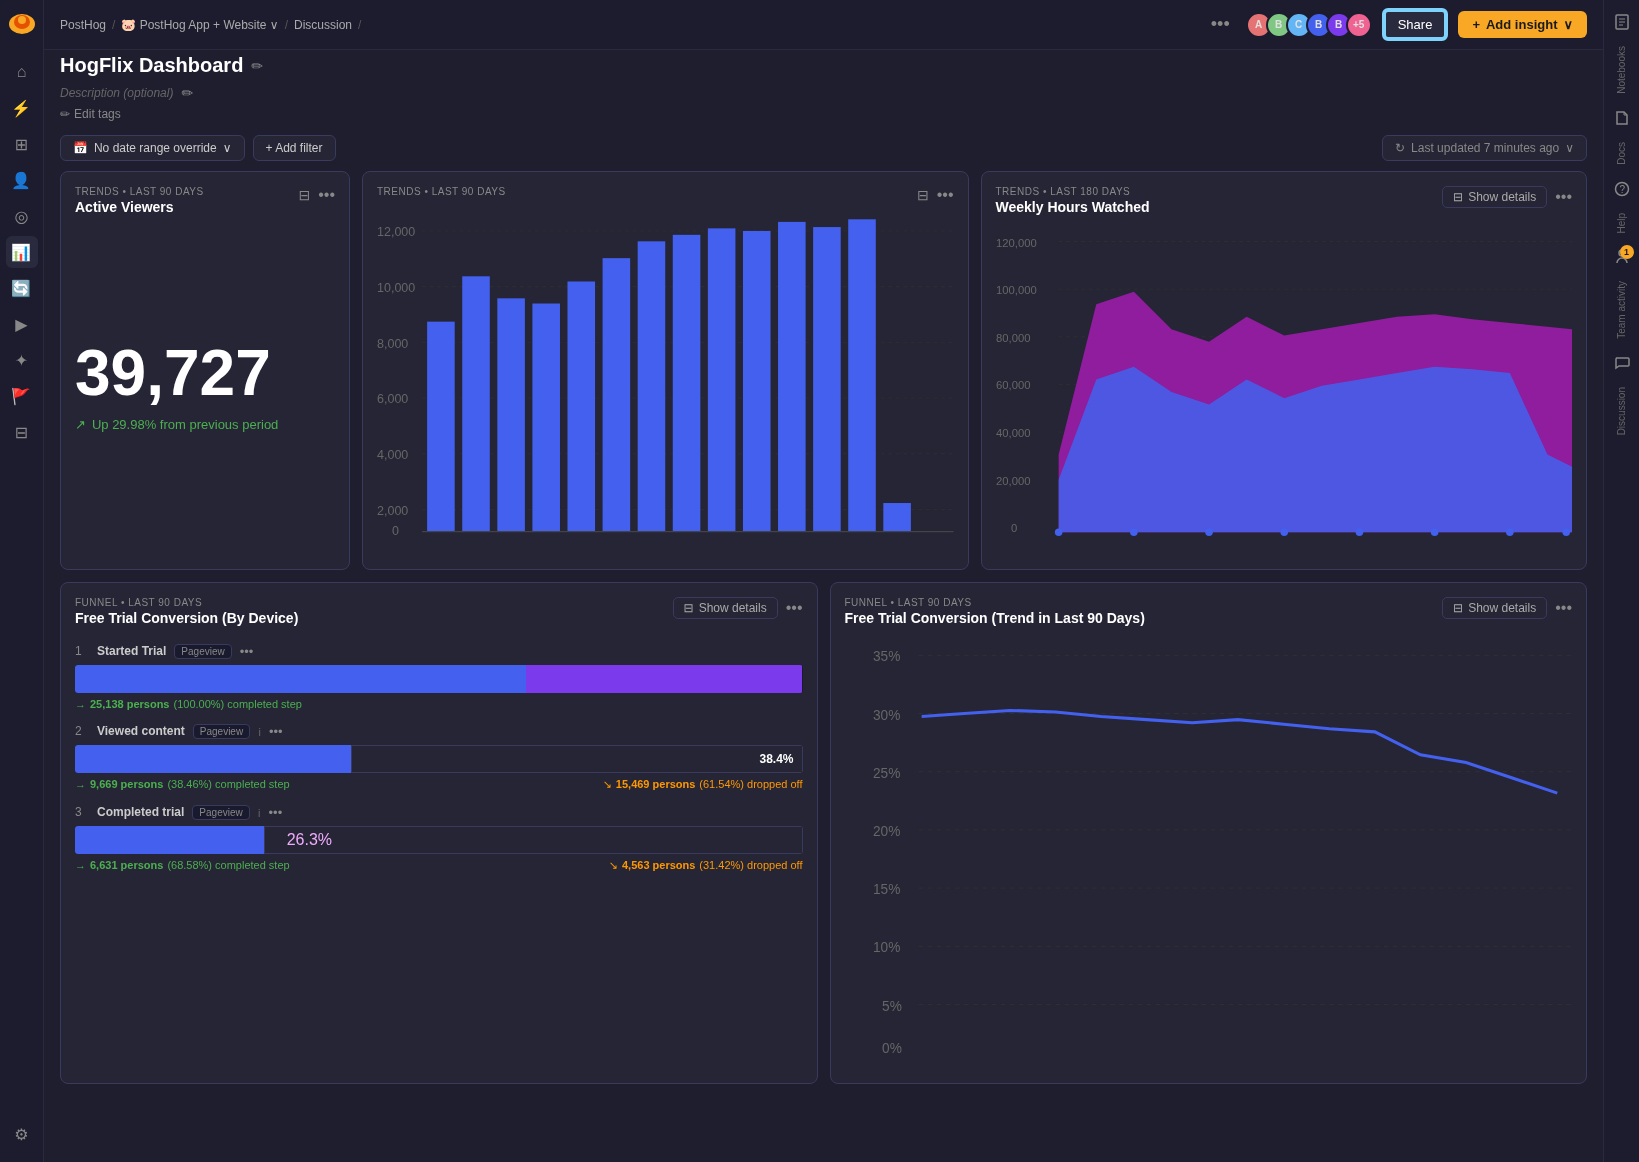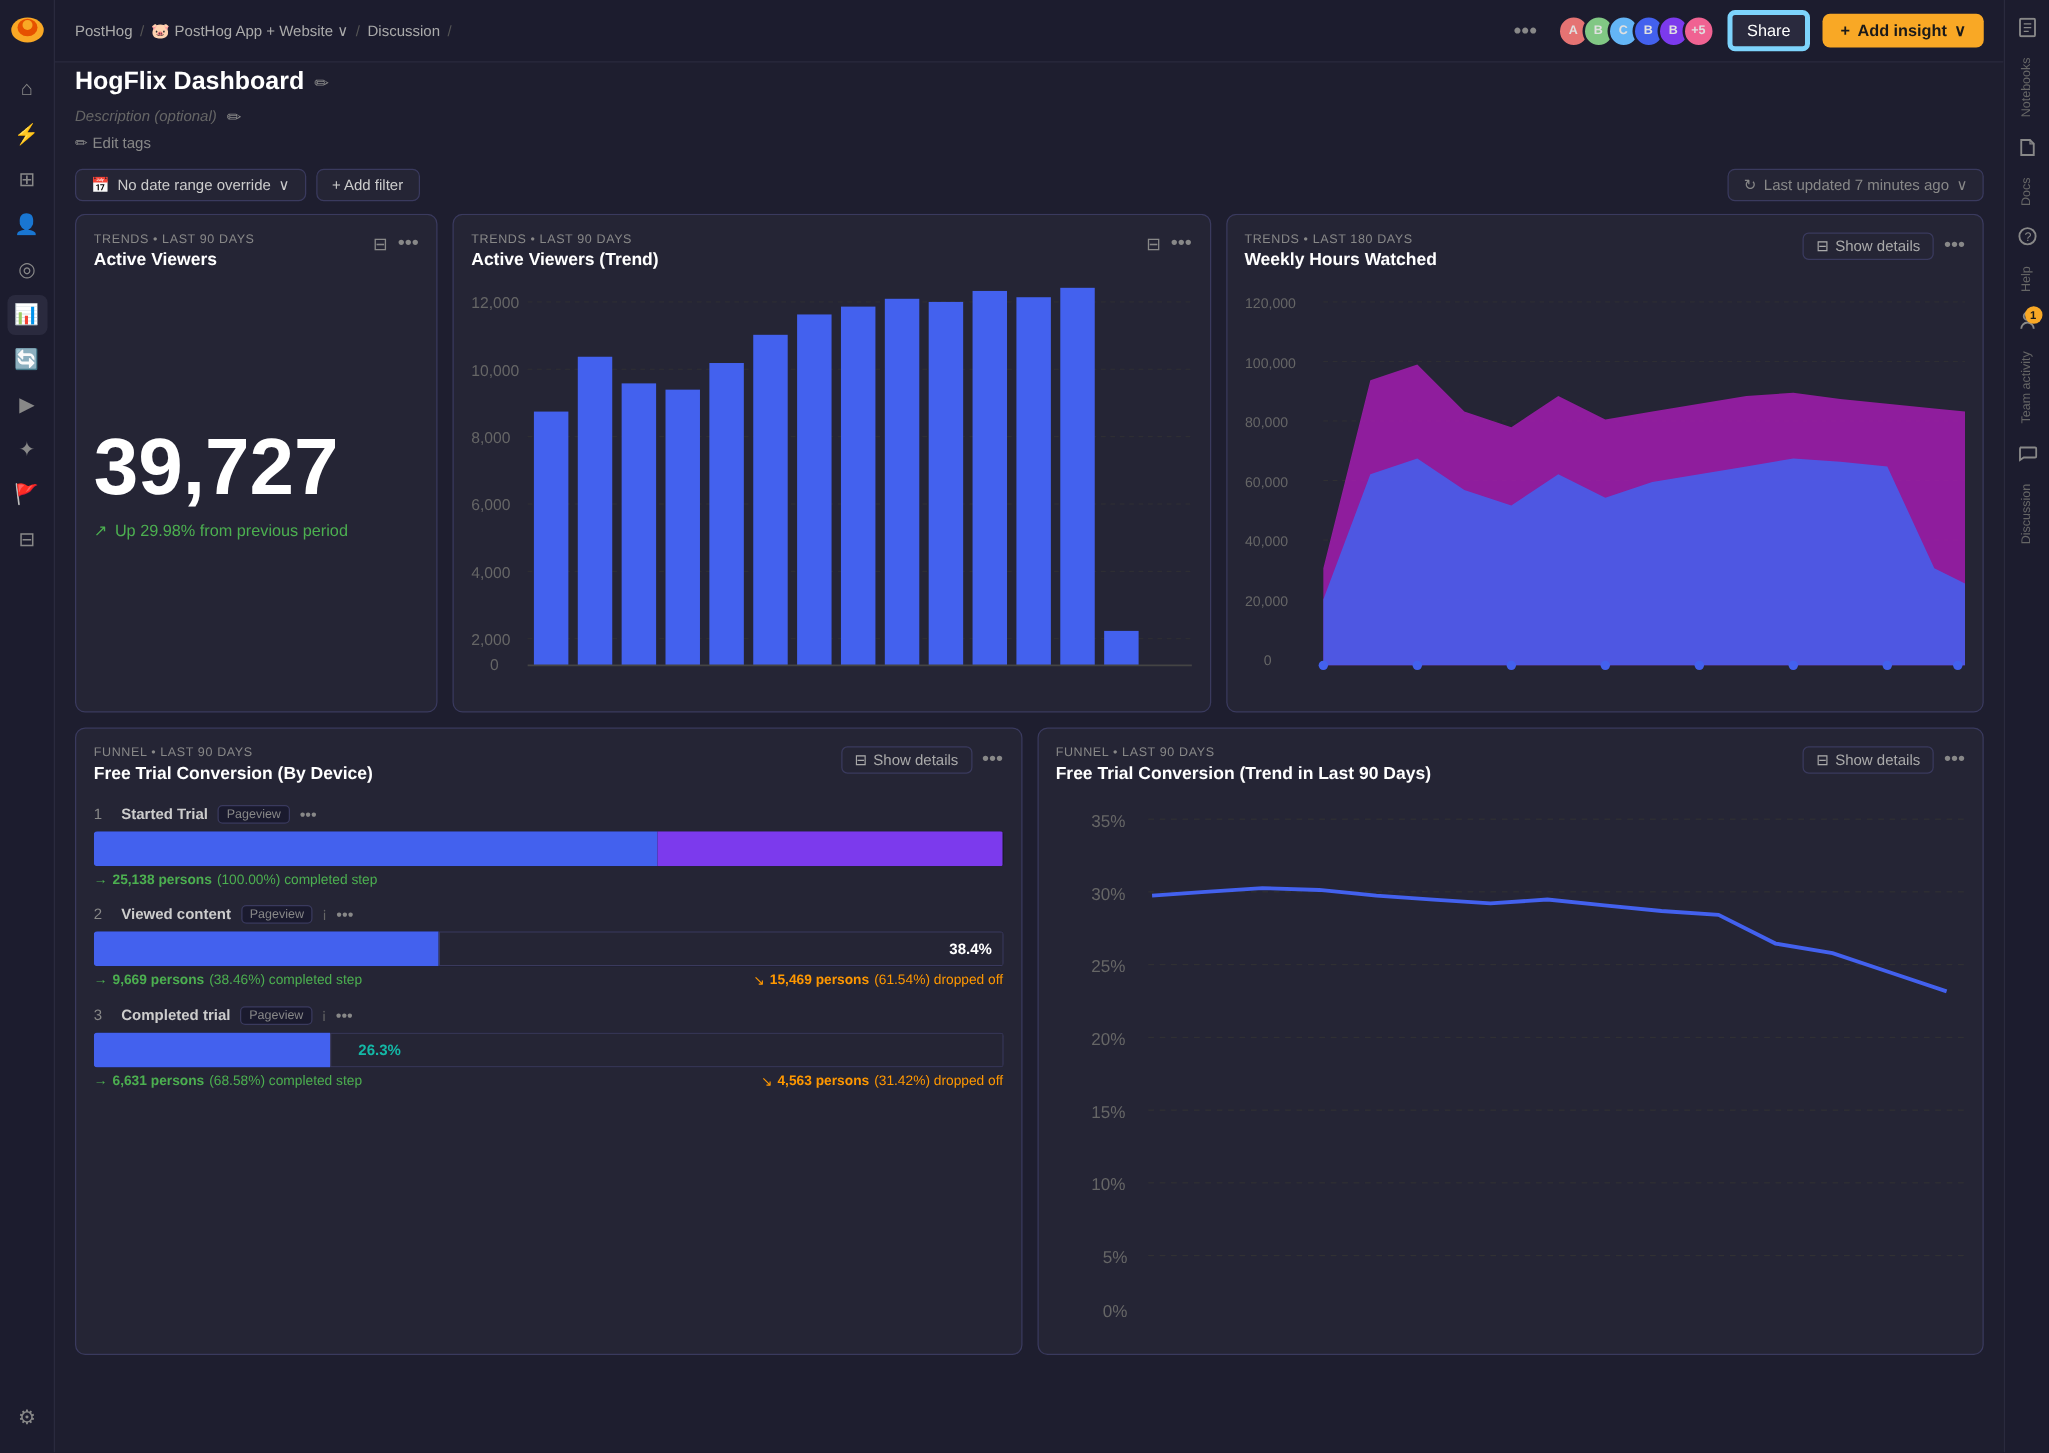--- a/index.html
+++ b/index.html
@@ -511,21 +511,20 @@
             <span>↗</span>
             <span>Up 29.98% from previous period</span>
           </div>
         </div>
       </div>
 
       <div class="card">
         <div class="card-header">
           <div class="card-header-left">
             <div class="card-meta">TRENDS • LAST 90 DAYS</div>
-            <div class="card-title">Active Viewers (Trend)</div>
           </div>
           <div class="card-actions">
             <span style="font-size:14px">⊟</span>
             <span class="three-dots">•••</span>
           </div>
         </div>
         <div class="chart-area" style="min-height:260px; padding-top:10px">
           <svg width="100%" height="100%" viewBox="0 0 460 260" preserveAspectRatio="none">
 
             <line x1="36" y1="10" x2="460" y2="10" stroke="#333" stroke-width="0.5" stroke-dasharray="3,3"></line>
@@ -683,21 +682,21 @@
           <div class="funnel-step-header">
             <span class="step-num">3</span>
             <span class="step-name">Completed trial</span>
             <span class="step-tag">Pageview</span>
             <span class="info-icon">ℹ</span>
             <span class="three-dots" style="font-size:13px">•••</span>
           </div>
           <div class="funnel-bar-container" style="position:relative">
             <div class="funnel-bar-fill" style="width:26%; background:#4361ee;"></div>
             <div style="flex:1; background:#252535; border:1px solid #3a3a5e; position:relative"></div>
-            <span style="position:absolute;left:28%;top:50%;transform:translateY(-50%) translateX(8px);font-size:12px;font-weight:700;color:#14b8a6">26.3%</span>
+            <span style="position:absolute;left:28%;top:50%;transform:translateY(-50%) translateX(8px);font-size:16px;font-weight:400;color:#f0abfc">26.3%</span>
           </div>
           <div class="funnel-stats">
             <div class="stat-completed">
               <span>→</span>
               <span class="bold-stat">6,631 persons</span>
               <span>(68.58%) completed step</span>
             </div>
             <div class="stat-dropped">
               <span>↘</span>
               <span class="bold-stat">4,563 persons</span>

